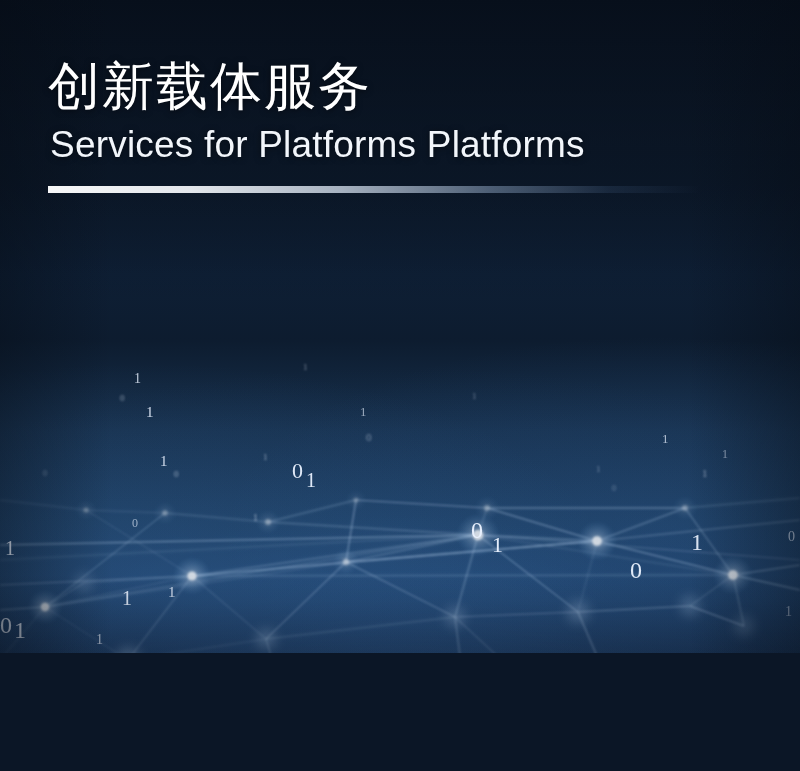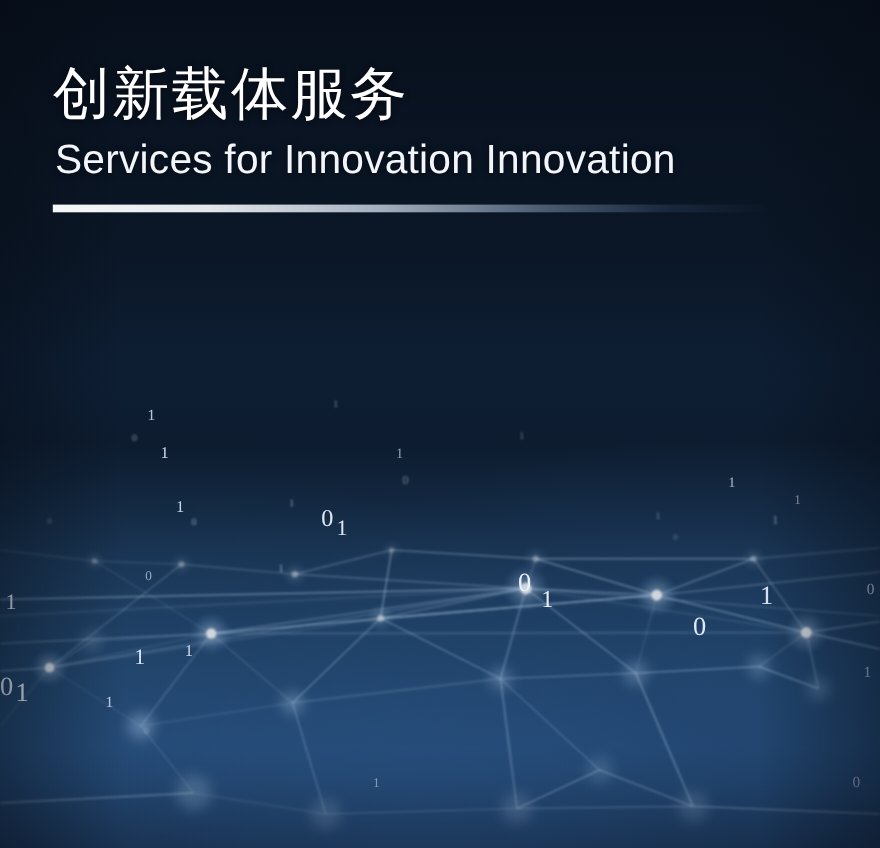--- a/index.html
+++ b/index.html
@@ -3,21 +3,21 @@
 <meta charset="utf-8">
 <style>
   html, body {
     margin: 0;
     padding: 0;
     background: #0b1626;
   }
   #banner {
     position: relative;
     width: 800px;
-    height: 771px;
+    height: 653px;
     overflow: hidden;
     background: #0c1a2c;
     font-family: "Liberation Sans", "DejaVu Sans", sans-serif;
     user-select: none;
   }
 
   
   .bg-base {
     position: absolute;
     inset: 0;
@@ -351,17 +351,17 @@
       <span class="digit" style="left: 339px; top: 705px; font-size: 12px; opacity: 0.55;">1</span>
       <span class="digit" style="left: 596px; top: 465px; font-size: 9px; opacity: 0.4; filter: blur(0.8px);">1</span>
       <span class="digit" style="left: 612px; top: 485px; font-size: 8px; opacity: 0.35; filter: blur(0.8px);">0</span>
       <span class="digit" style="left: 472px; top: 392px; font-size: 9px; opacity: 0.4; filter: blur(0.8px);">1</span>
     </div>
 
   <div class="bg-edge"></div>
 
   <div class="textblock">
     <h1 class="title-cn">创新载体服务</h1>
-    <div class="title-en">Services for Innovation Innovation</div>
+    <div class="title-en">Services for Platforms Platforms</div>
     <div class="divider"></div>
   </div>
 
 </div>
 
 </body></html>

